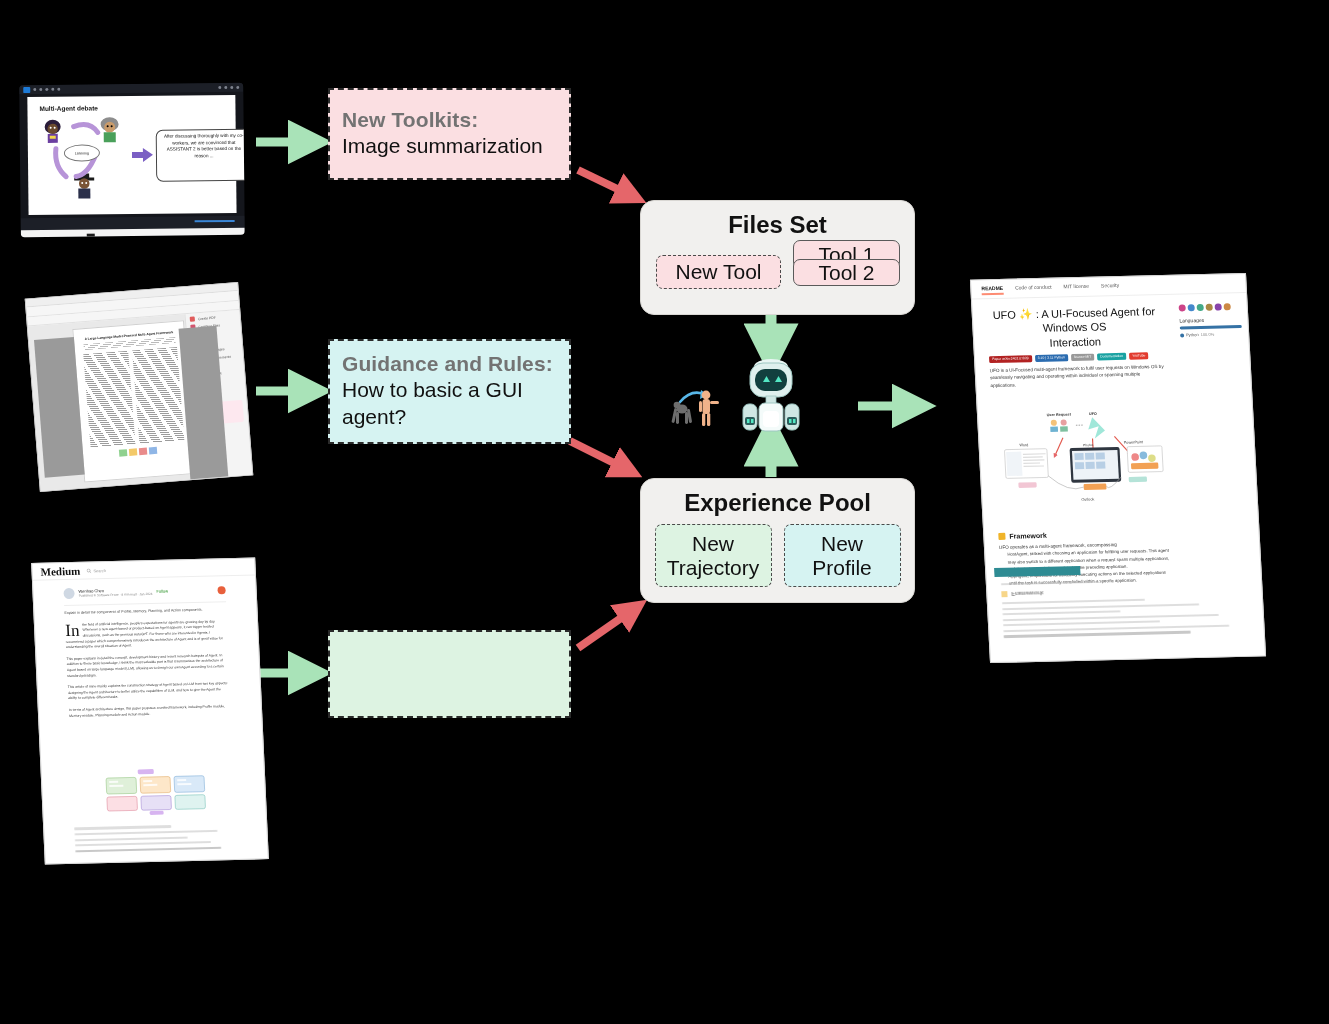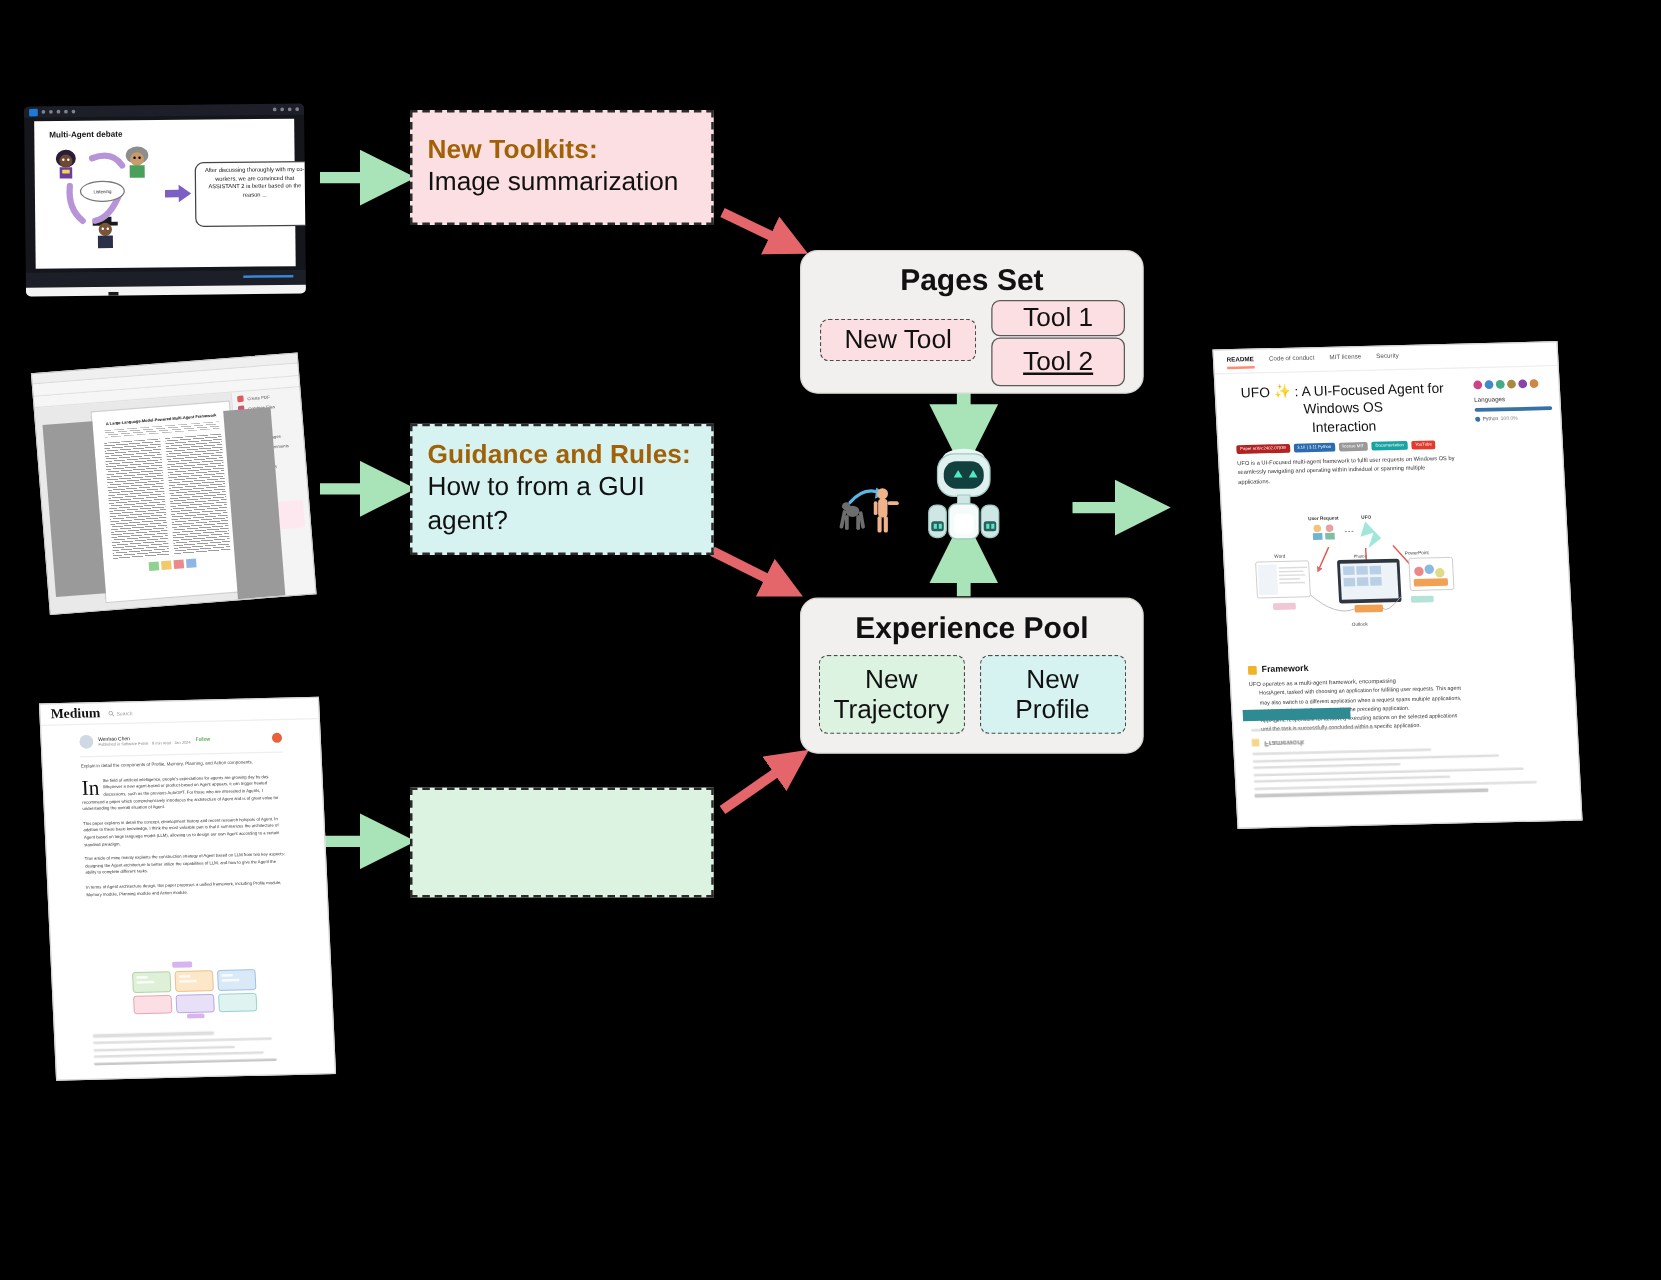--- a/index.html
+++ b/index.html
@@ -5,21 +5,21 @@
   html,body{margin:0;padding:0;background:#000;}
   body{width:1329px;height:1024px;overflow:hidden;font-family:"Liberation Sans",sans-serif;}
   #stage{position:relative;width:1329px;height:1024px;background:#000;}
 
   
   .abs{position:absolute;}
 
   
   .labelbox{position:absolute;box-sizing:border-box;padding:10px 12px 12px 12px;
             display:flex;flex-direction:column;justify-content:center;}
-  .labelbox .ttl{font-weight:bold;font-size:21px;color:#a16207;line-height:1.25;letter-spacing:.1px;}
+  .labelbox .ttl{font-weight:bold;font-size:21px;color:#737373;line-height:1.25;letter-spacing:.1px;}
   .labelbox .sub{font-size:21px;color:#111;line-height:1.25;font-weight:400;}
 
   .lb-pink{background:#fbdfe2;border:2px dashed #2a2a2a;}
   .lb-blue{background:#d6f3f2;border:2px dashed #2a2a2a;}
   .lb-green{background:#ddf3e2;border:2px dashed #2a2a2a;}
 
   
   .module{position:absolute;background:#f1f0ee;border-radius:14px;box-sizing:border-box;
           border:1px solid #d9d7d3;}
   .module .mtitle{text-align:center;font-weight:bold;font-size:24px;color:#111;margin-top:10px;}
@@ -460,33 +460,33 @@
     </div>
   </div>
 
   <div class="labelbox lb-pink" style="left:328px;top:88px;width:243px;height:92px;">
     <div class="ttl">New Toolkits:</div>
     <div class="sub">Image summarization</div>
   </div>
 
   <div class="labelbox lb-blue" style="left:328px;top:339px;width:243px;height:105px;">
     <div class="ttl">Guidance and Rules:</div>
-    <div class="sub">How to from a GUI</div>
+    <div class="sub">How to basic a GUI</div>
     <div class="sub">agent?</div>
   </div>
 
   <div class="labelbox lb-green" style="left:328px;top:630px;width:243px;height:88px;">
   </div>
 
   <div class="module" style="left:640px;top:200px;width:275px;height:115px;">
-    <div class="mtitle">Pages Set</div>
+    <div class="mtitle">Files Set</div>
     <div style="position:relative;height:70px;">
       <div class="chip chip-pink dashed" style="position:absolute;left:15px;top:16px;width:125px;height:34px;">New Tool</div>
       <div class="chip chip-pink solid" style="position:absolute;left:152px;top:1px;width:107px;height:29px;">Tool 1</div>
-      <div class="chip chip-pink solid" style="position:absolute;left:152px;top:31px;width:107px;height:39px;text-decoration:underline;">Tool 2</div>
+      <div class="chip chip-pink solid" style="position:absolute;left:152px;top:20px;width:107px;height:27px;">Tool 2</div>
     </div>
   </div>
 
   <div class="module" style="left:640px;top:478px;width:275px;height:125px;">
     <div class="mtitle">Experience Pool</div>
     <div style="display:flex;gap:12px;justify-content:center;margin-top:7px;">
       <div class="chip chip-green dashed" style="width:117px;height:63px;flex-direction:column;">
         <span>New</span>
         <span>Trajectory</span>
       </div>

